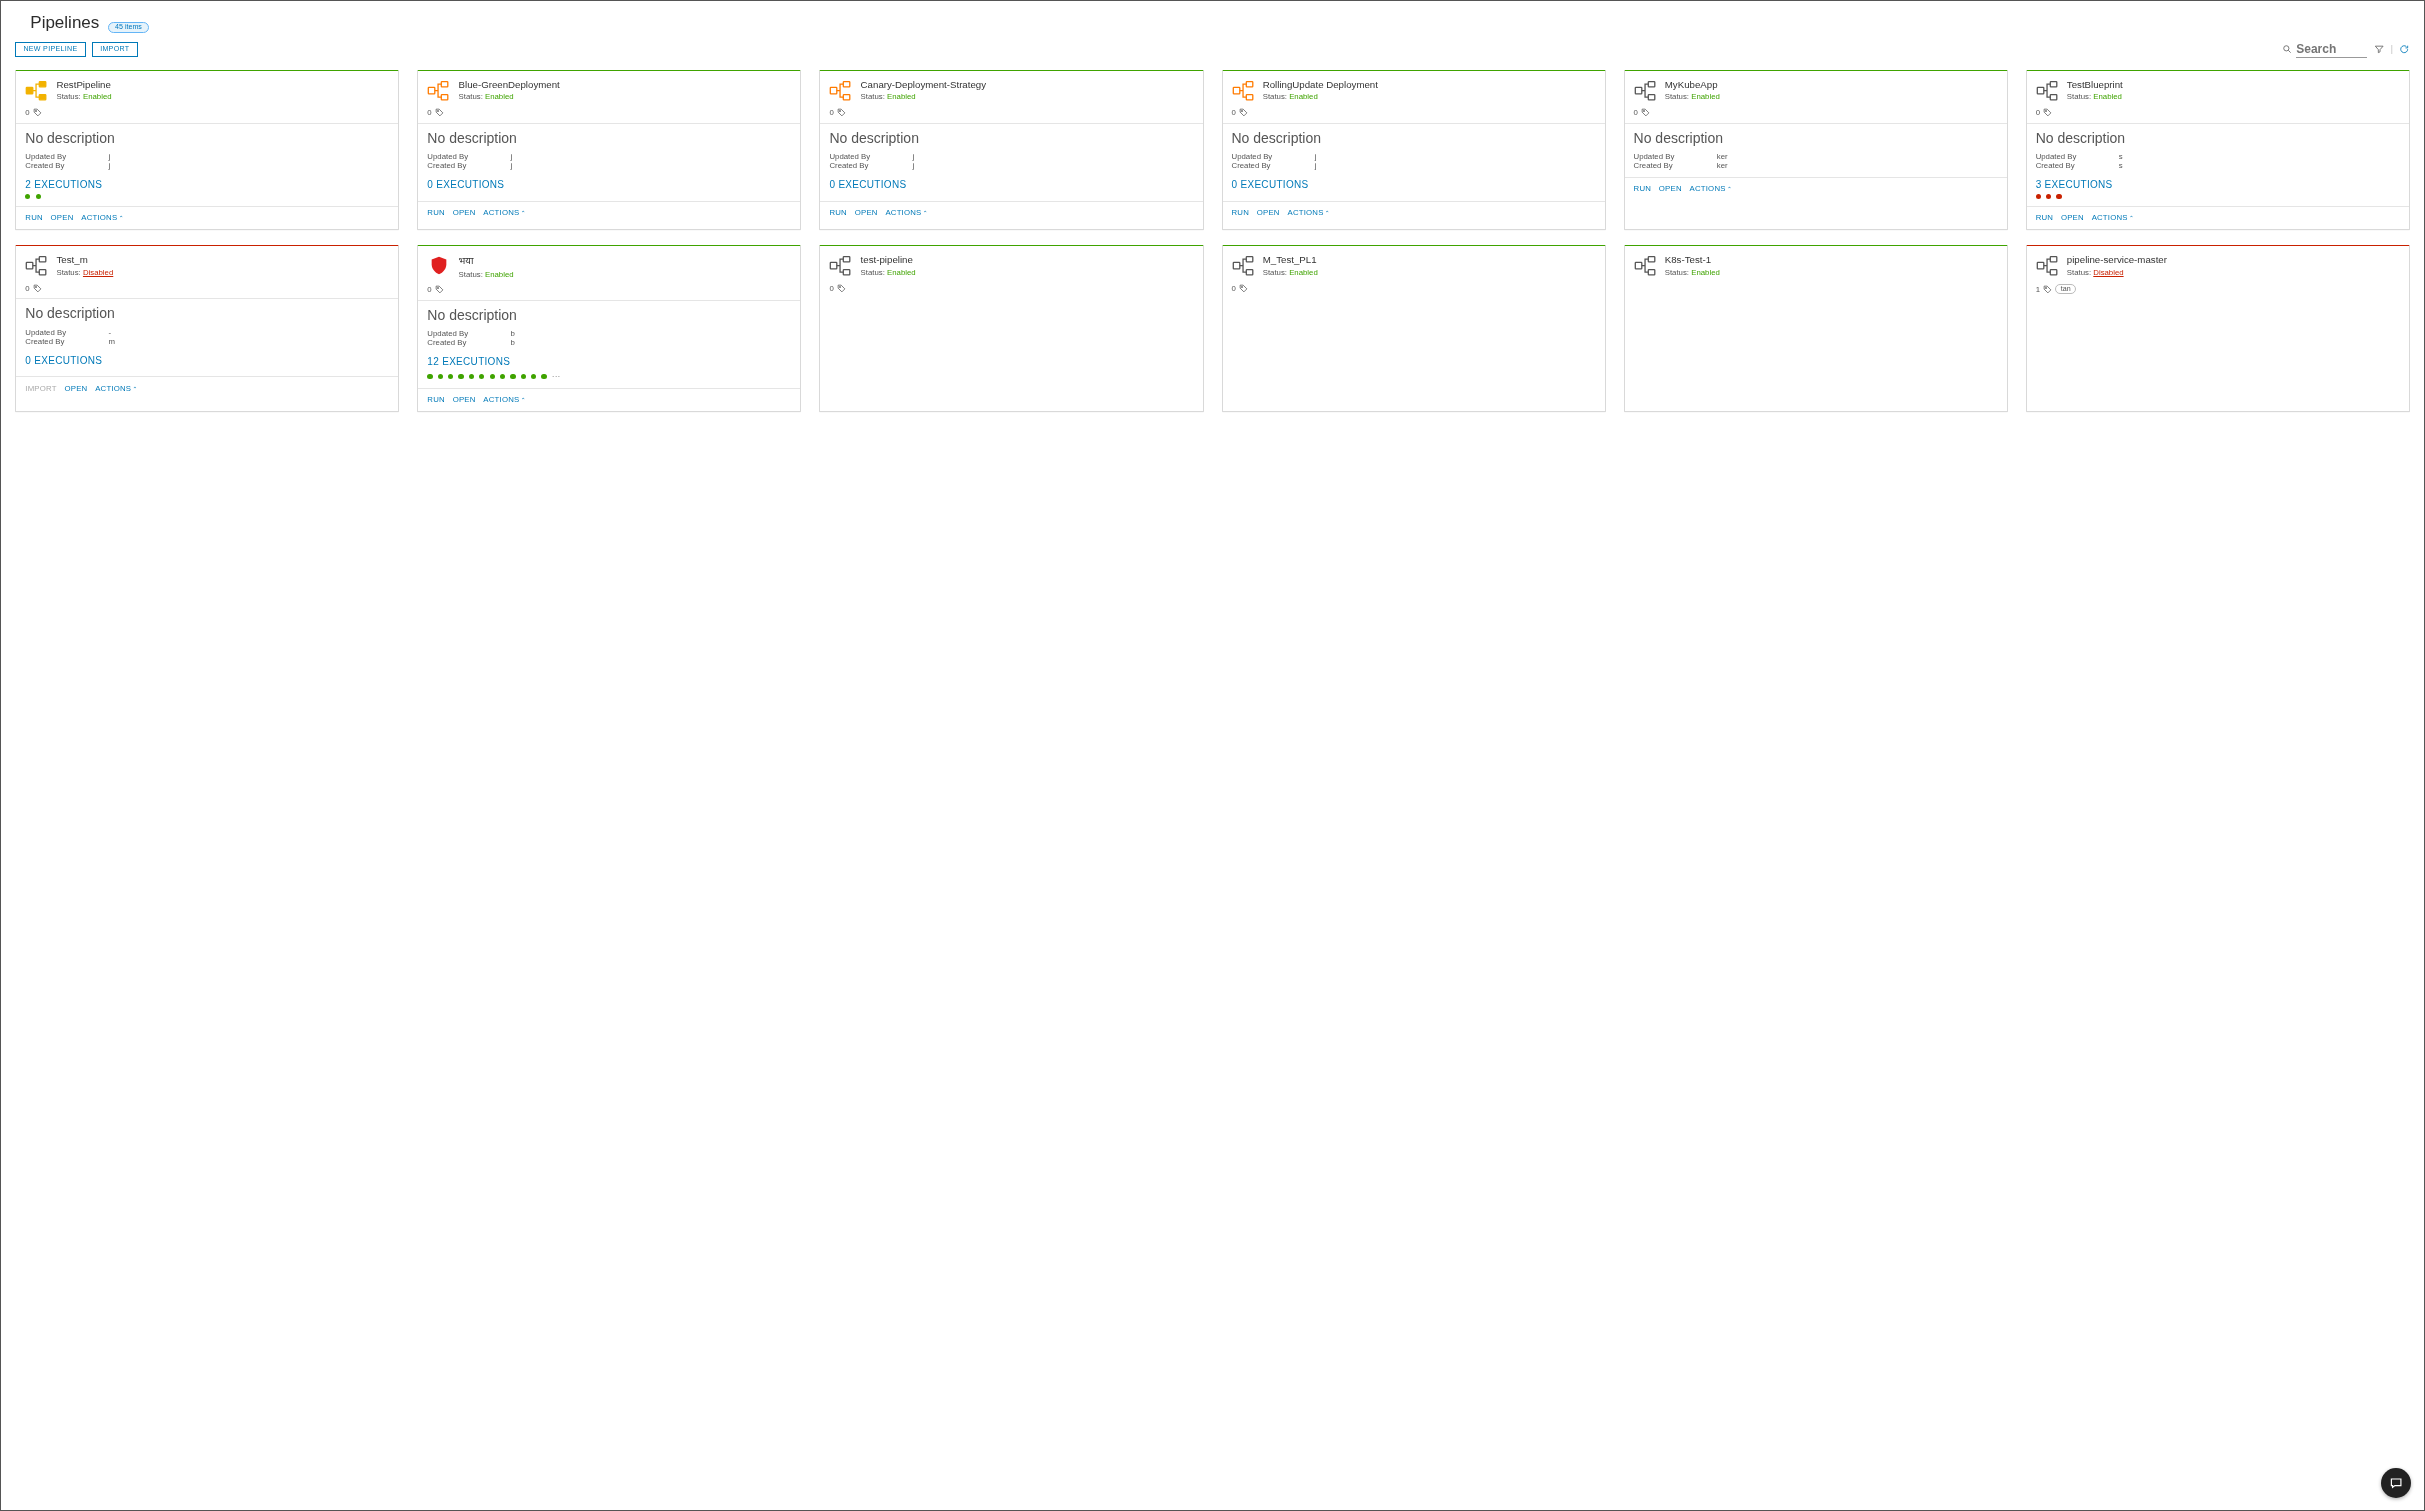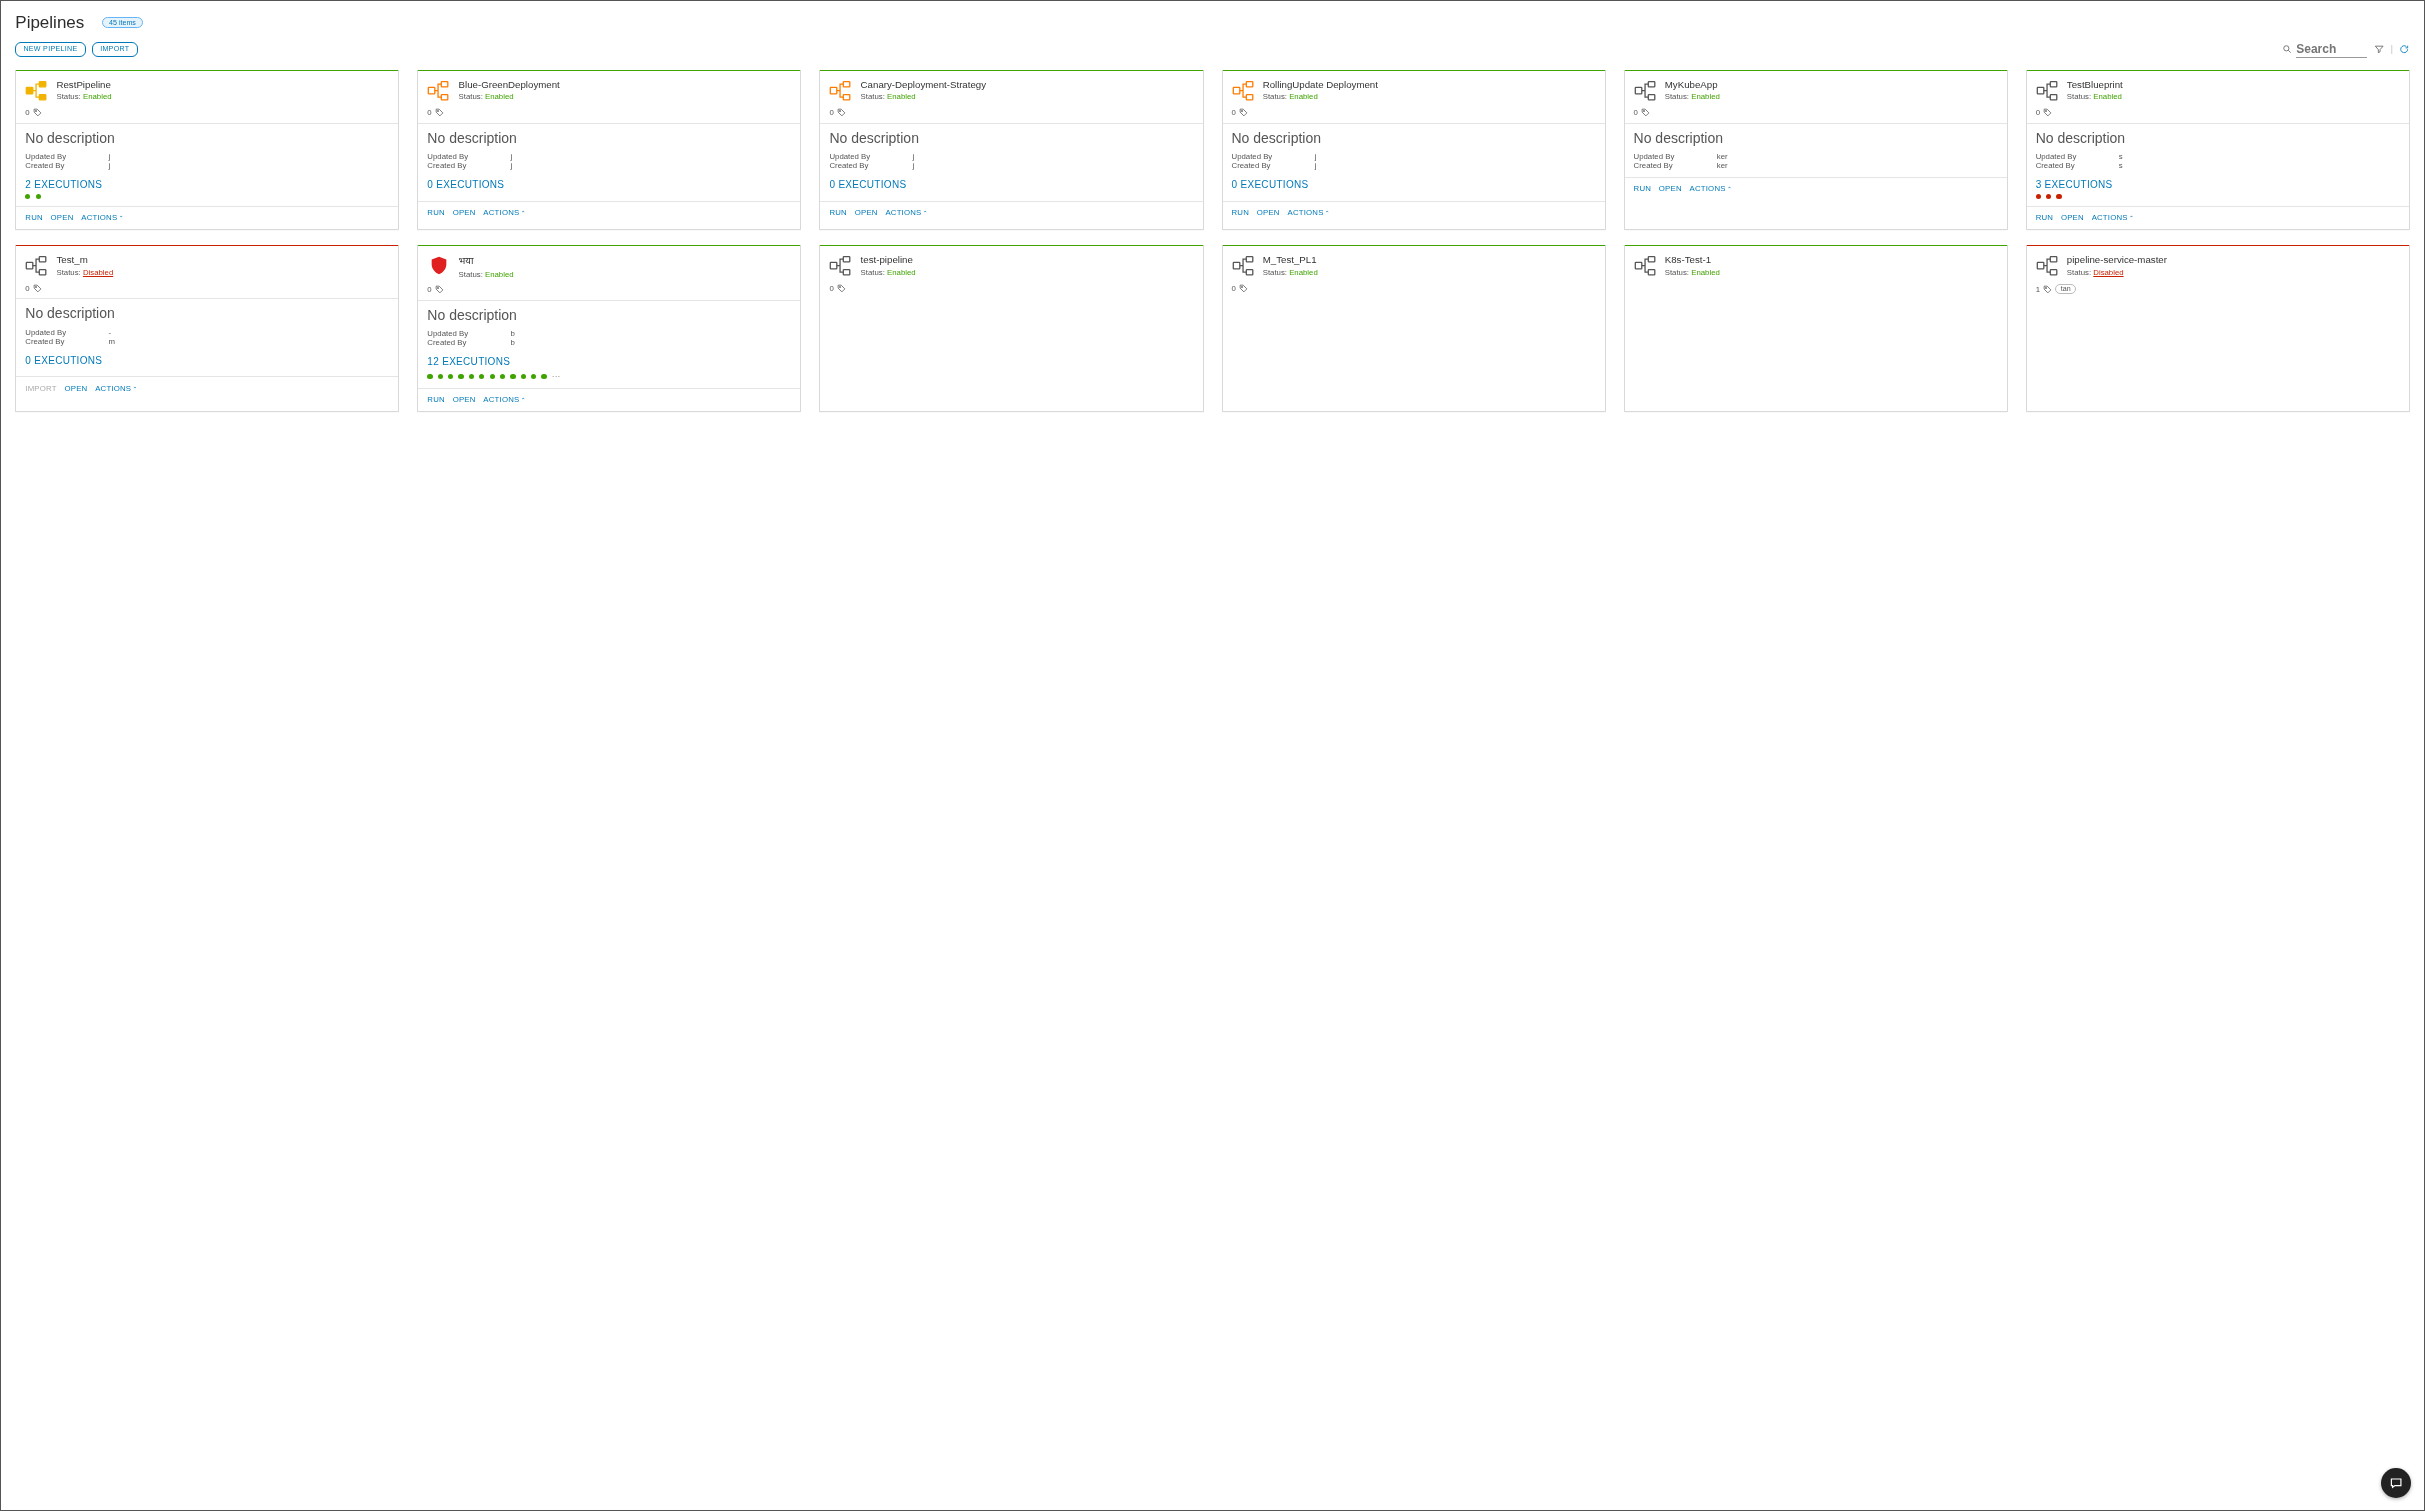--- a/index.html
+++ b/index.html
@@ -13,23 +13,24 @@
     overflow: hidden;
     position: relative;
   }
   .page-wrap {
     padding: 11.7px 14.3px;
     height: 100%;
     overflow-y: auto;
   }
   .header-row {
     display: flex;
-    align-items: center;
-    gap: 18px;
+    align-items: flex-end;
+    gap: 9px;
     margin-bottom: 7.8px;
+    margin-left: 15px;
   }
   .page-title {
     font-size: 17px;
     font-weight: 400;
     color: #2c2c2c;
   }
   .count-pill {
     border: 0.6px solid #64b5f6;
     border-radius: 6.5px;
     padding: 0.6px 5.8px;
@@ -43,21 +44,21 @@
     margin-bottom: 11.7px;
     gap: 6.5px;
   }
   .btn-outline {
     border: 0.6px solid #0079b8;
     color: #0079b8;
     background: #fff;
     font-size: 7.1px;
     letter-spacing: 0.3px;
     padding: 2.6px 7.1px;
-    border-radius: 6px;
+    border-radius: 0;
     cursor: pointer;
   }
   .toolbar-spacer { flex:1; }
   .search-wrap { display:flex; align-items:center; gap:3.9px; }
   .search-input {
     border: none;
     border-bottom: 0.6px solid #999;
     outline: none;
     font-size: 12px;
     width: 71px;

